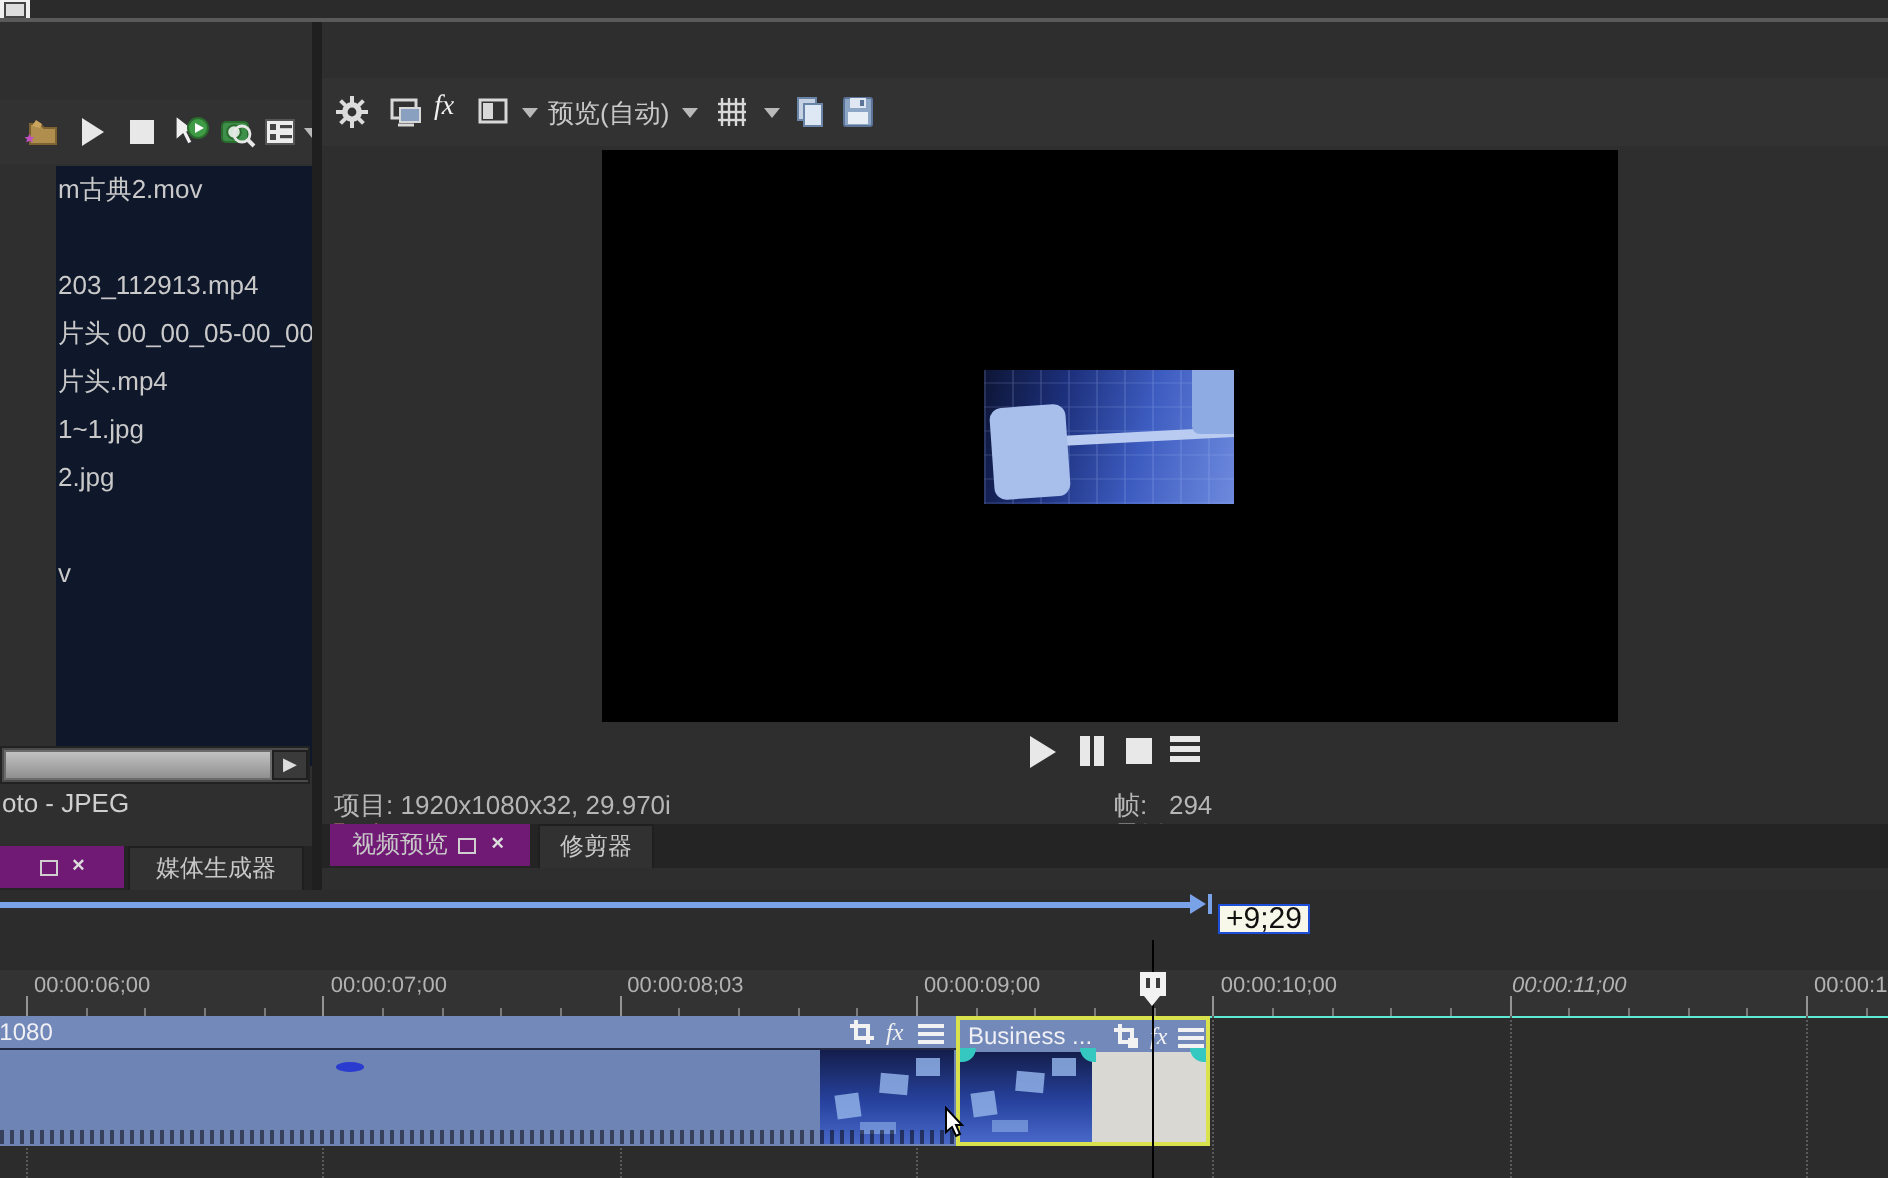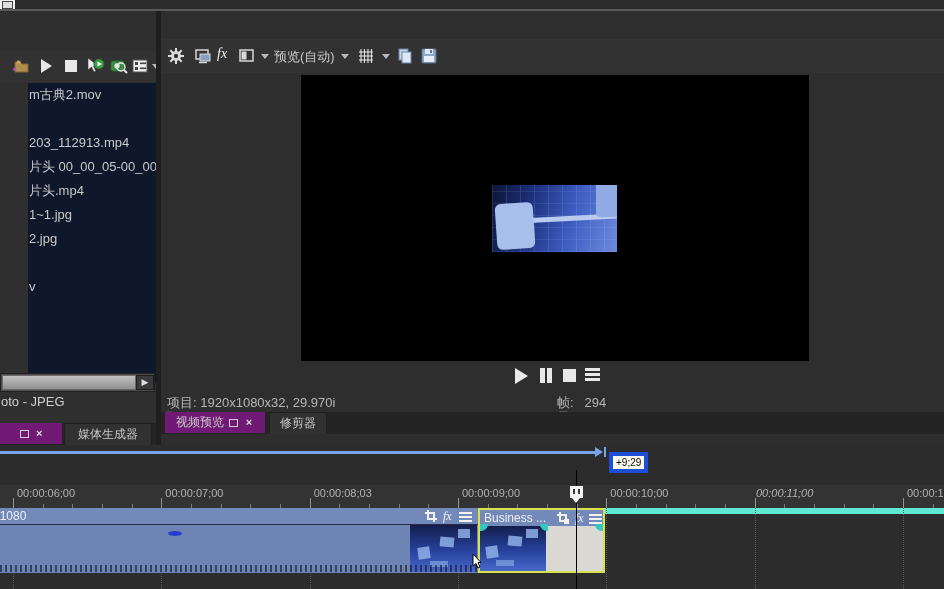--- a/index.html
+++ b/index.html
@@ -60,22 +60,22 @@
   .info-line{position:absolute;font-size:13px;white-space:nowrap;}
   .info-gray{color:#b6b6b6;}
   .info-red{color:var(--value-red);}
   .pv-tabbar{left:161px;top:412px;width:783px;height:22px;background:#242424;}
 
   
   .timeline{left:0;top:445px;width:944px;height:144px;background:#2c2c2c;}
   .loopbar{left:0;top:6px;width:597px;height:3px;background:var(--accent-blue);}
   .loop-arrow{left:595px;top:2px;width:0;height:0;border-top:5px solid transparent;border-bottom:5px solid transparent;border-left:8px solid var(--accent-blue);}
   .loop-end{left:604px;top:2px;width:2px;height:10px;background:var(--accent-blue);}
-  .tooltip{left:609px;top:7px;background:#f7f7ea;border:4px solid #1d4ed8;color:#111;font-size:10px;line-height:13px;padding:0 3px;}
-  .ruler{left:0;top:40px;width:944px;height:23px;background:#333333;border-bottom:6px solid #5eead4;cursor:default;}
+  .tooltip{left:609px;top:7px;background:#f7f7ea;border:1px solid #1d4ed8;color:#111;font-size:15px;line-height:13px;padding:0 3px;}
+  .ruler{left:0;top:40px;width:944px;height:23px;background:#333333;border-bottom:1px solid #5eead4;cursor:default;}
   .ruler-label{position:absolute;top:2px;font-size:11px;color:#b2b2b2;white-space:nowrap;}
   .tick{position:absolute;background:#949494;width:1px;}
   .tick.major{top:13px;height:10px;}
   .tick.minor{top:19px;height:4px;background:#7a7a7a;}
   .marker-tag{left:570px;top:41px;width:13px;height:12px;background:#f2f2f2;z-index:6;}
   .marker-tag:after{content:"";position:absolute;left:2px;top:12px;width:0;height:0;border-left:4px solid transparent;border-right:4px solid transparent;border-top:5px solid #f2f2f2;}
   .marker-dot{position:absolute;top:3px;width:2px;height:5px;background:#3a3a3a;}
   .track{left:0;top:63px;width:944px;height:81px;}
   .gridline{position:absolute;top:0;height:81px;width:0;border-left:1px dotted #5a5a5a;z-index:0;}
   .clip{position:absolute;top:0;height:65px;z-index:1;}

